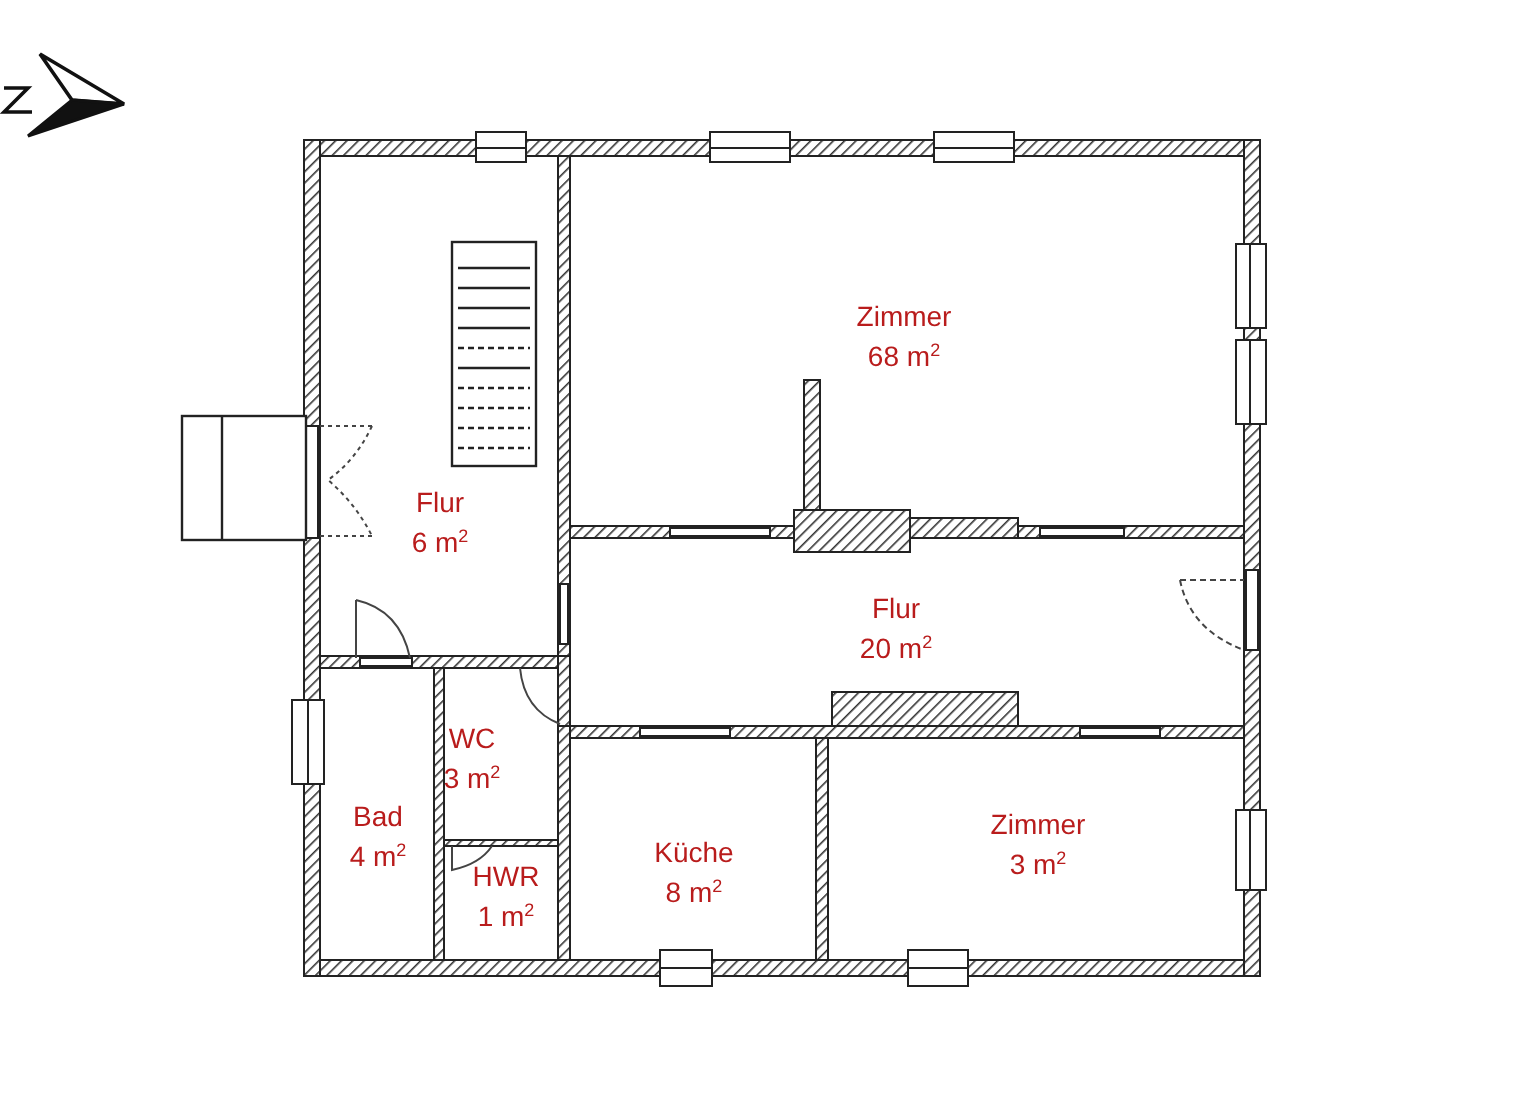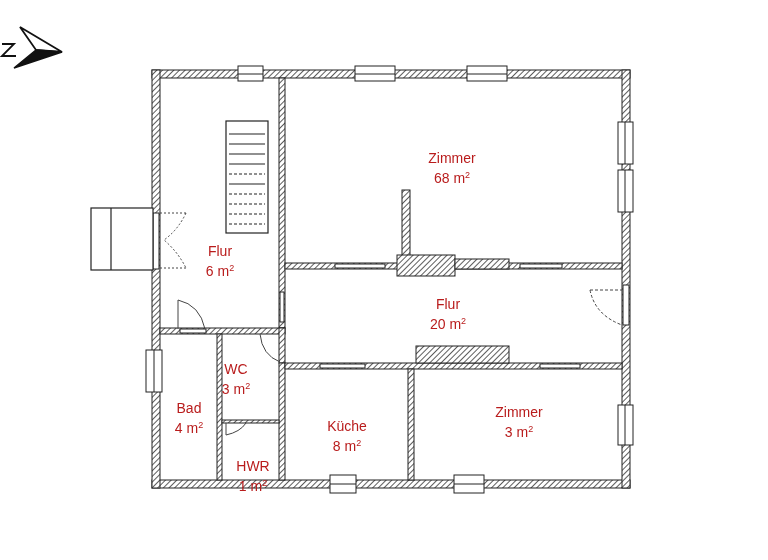--- a/index.html
+++ b/index.html
@@ -126,20 +126,20 @@
   <div><span>3</span> <span>m</span><sup>2</sup></div>
 </div>
 <div class="label" style="left:189px; top:400px;">
   <div>Bad</div>
   <div><span>4</span> <span>m</span><sup>2</sup></div>
 </div>
 <div class="label" style="left:347px; top:418px;">
   <div>Küche</div>
   <div><span>8</span> <span>m</span><sup>2</sup></div>
 </div>
-<div class="label" style="left:253px; top:430px;margin-top:28px;">
+<div class="label" style="left:253px; top:430px;">
   <div>HWR</div>
   <div><span>1</span> <span>m</span><sup>2</sup></div>
 </div>
 <div class="label" style="left:519px; top:404px;">
   <div>Zimmer</div>
   <div><span>3</span> <span>m</span><sup>2</sup></div>
 </div>
 
 </body></html>

